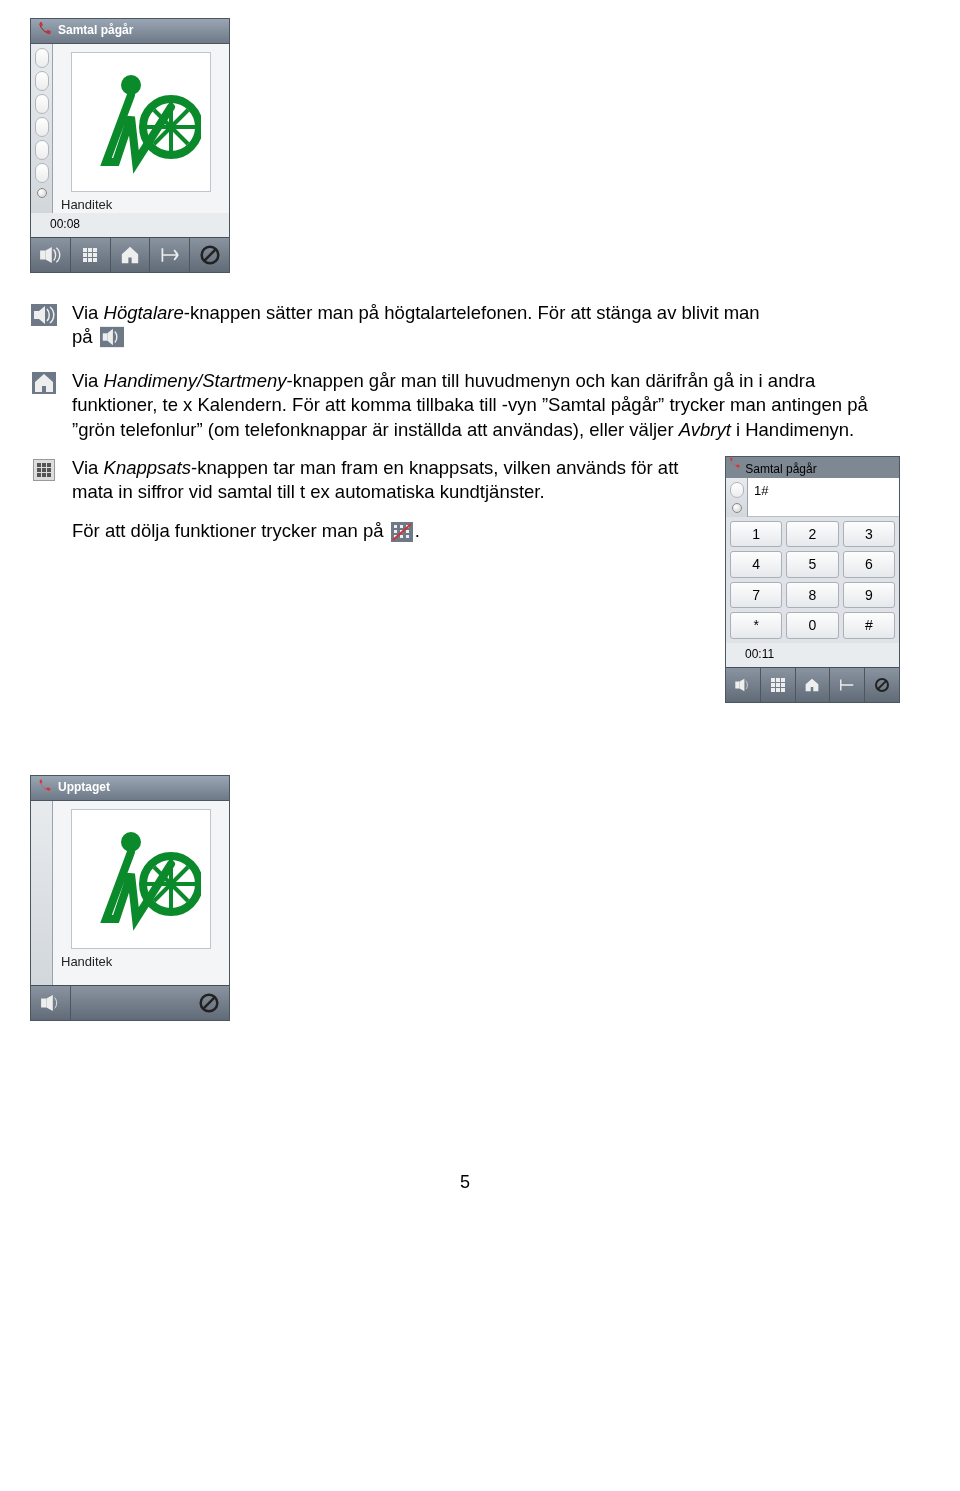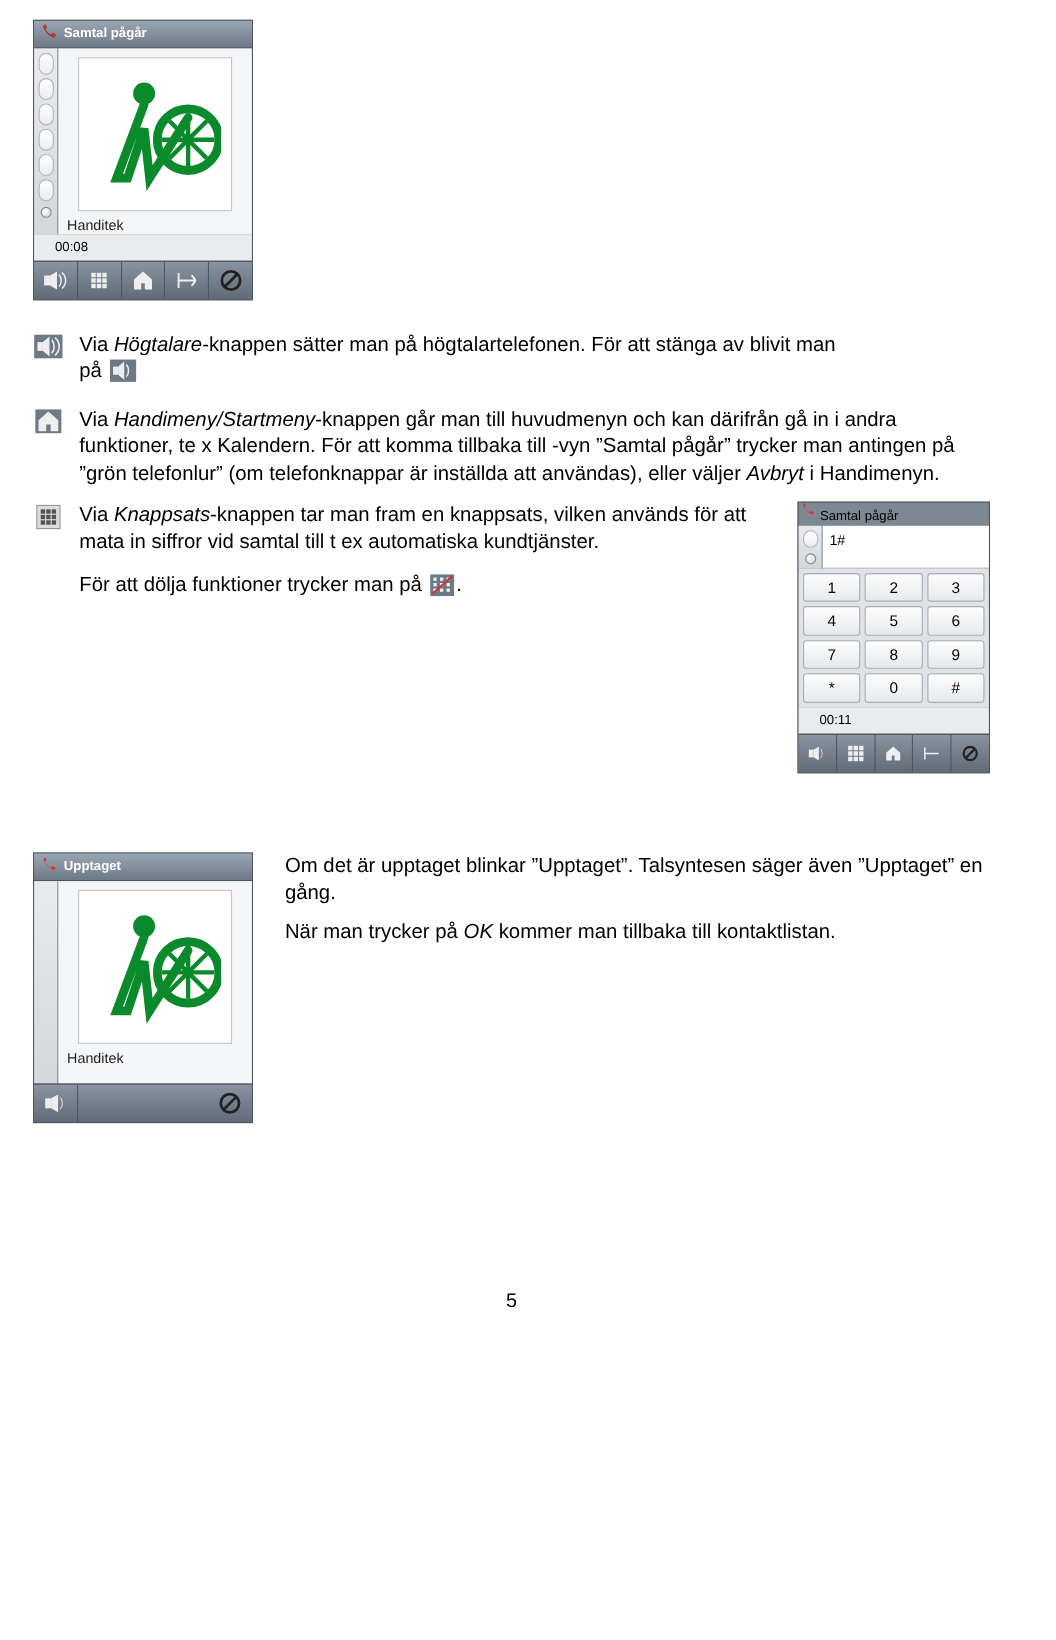--- a/index.html
+++ b/index.html
@@ -430,21 +430,15 @@
       <div style="flex:1"></div>
       <div class="tb">
         <svg width="20" height="20" viewBox="0 0 24 24">
             <circle cx="12" cy="12" r="10" fill="none" stroke="#222" stroke-width="3"></circle>
             <line x1="5" y1="19" x2="19" y2="5" stroke="#222" stroke-width="3"></line>
           </svg>
       </div>
     </div>
   </div>
 
-  <div class="text-col" style="flex:1;">
-    <p>Om det är upptaget blinkar ”Upptaget”. Talsyntesen säger även ”Upptaget” en gång.</p>
-    <p>
-      <span>När man trycker på </span><span class="italic">OK</span><span> kommer man tillbaka till kontaktlistan.</span>
-    </p>
-  </div>
 </div>
 
 <div class="pagenum">5</div>
 
 </body></html>

